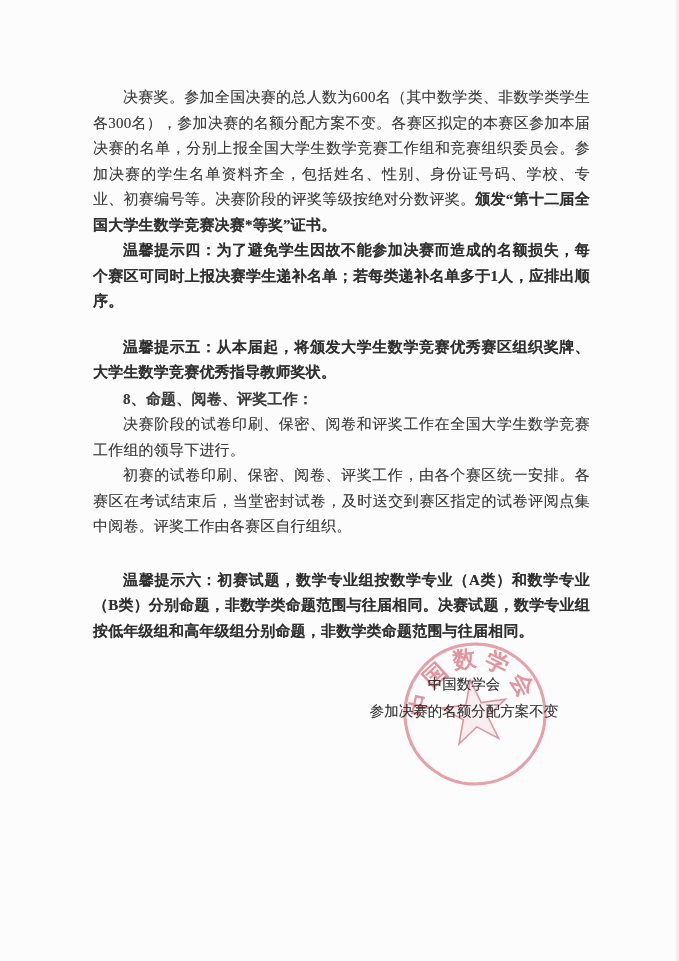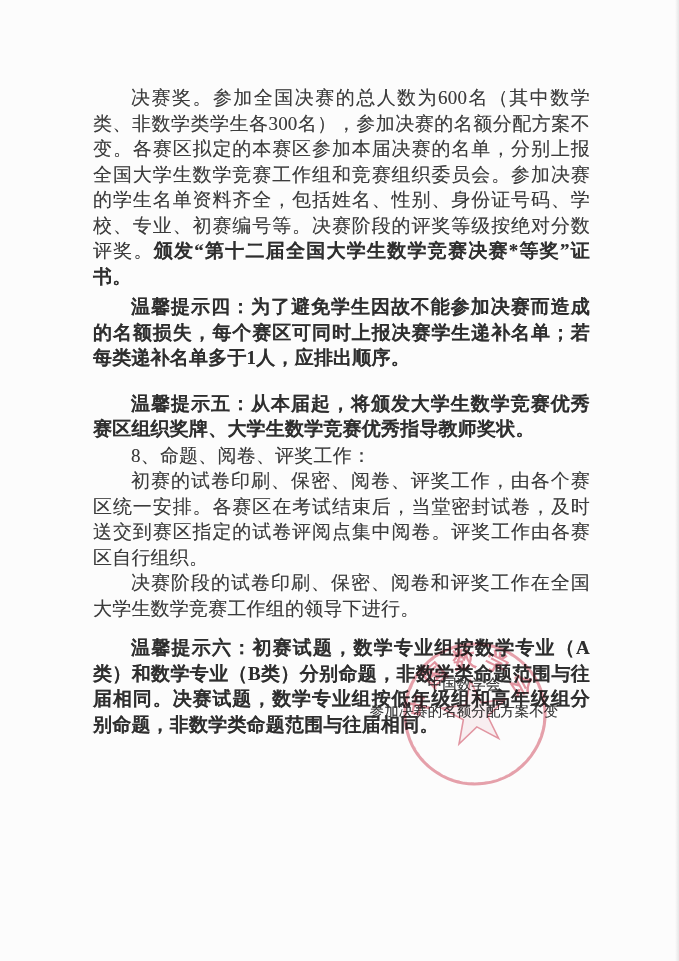--- a/index.html
+++ b/index.html
@@ -7,31 +7,31 @@
     position:relative;
     width:679px; height:961px;
     background:#fcfcfc;
     font-family:"Liberation Serif","DejaVu Serif",serif;
     color:#3c3c3c;
     overflow:hidden;
   }
   .body-text {
     position:absolute;
     left:93px; top:85px; width:497px;
-    font-size:19px;
+    font-size:15px;
     line-height:25.5px;
     text-align:justify;
     letter-spacing:0.2px;
     text-shadow:0 0 0.4px rgba(60,60,60,0.45);
   }
   .body-text p { margin:0; text-indent:2em; }
-  .body-text p.mt5 { margin-top:5px; }
+  .body-text p.mt5 { }
   .body-text p.mt2 { margin-top:20px; }
-  .body-text p.mt1 { margin-top:1px; }
-  .body-text p.mt10 { margin-top:14px; }
+  .body-text p.mt1 { margin-top:1px;font-weight:bold; }
+  .body-text p.mt10 { margin-top:28px; }
   .bold, .body-text b {
     font-weight:700;
     color:#2e2e2e;
     text-shadow:0 0 0.5px rgba(40,40,40,0.5);
   }
   .signature {
     position:absolute;
     left:333px; top:671px; width:262px;
     text-align:center;
     font-size:14.5px;
@@ -63,22 +63,22 @@
 </head>
 <body>
 
 <div class="page">
 
   <div class="body-text">
     <p><span>决赛奖。参加全国决赛的总人数为600名（其中数学类、非数学类学生各300名），参加决赛的名额分配方案不变。各赛区拟定的本赛区参加本届决赛的名单，分别上报全国大学生数学竞赛工作组和竞赛组织委员会。参加决赛的学生名单资料齐全，包括姓名、性别、身份证号码、学校、专业、初赛编号等。决赛阶段的评奖等级按绝对分数评奖。</span><b>颁发“第十二届全国大学生数学竞赛决赛*等奖”证书。</b></p>
     <p class="bold mt5">温馨提示四：为了避免学生因故不能参加决赛而造成的名额损失，每个赛区可同时上报决赛学生递补名单；若每类递补名单多于1人，应排出顺序。</p>
     <p class="bold mt2">温馨提示五：从本届起，将颁发大学生数学竞赛优秀赛区组织奖牌、大学生数学竞赛优秀指导教师奖状。</p>
     <p class="mt1">8、命题、阅卷、评奖工作：</p>
+    <p>决赛阶段的试卷印刷、保密、阅卷和评奖工作在全国大学生数学竞赛工作组的领导下进行。</p>
     <p>初赛的试卷印刷、保密、阅卷、评奖工作，由各个赛区统一安排。各赛区在考试结束后，当堂密封试卷，及时送交到赛区指定的试卷评阅点集中阅卷。评奖工作由各赛区自行组织。</p>
-    <p>决赛阶段的试卷印刷、保密、阅卷和评奖工作在全国大学生数学竞赛工作组的领导下进行。</p>
     <p class="bold mt10">温馨提示六：初赛试题，数学专业组按数学专业（A类）和数学专业（B类）分别命题，非数学类命题范围与往届相同。决赛试题，数学专业组按低年级组和高年级组分别命题，非数学类命题范围与往届相同。</p>
   </div>
 
   <div class="signature">
     <div>中国数学会</div>
     <div>参加决赛的名额分配方案不变</div>
   </div>
 
   <svg class="seal" viewBox="0 0 148 148" aria-hidden="true">
 

